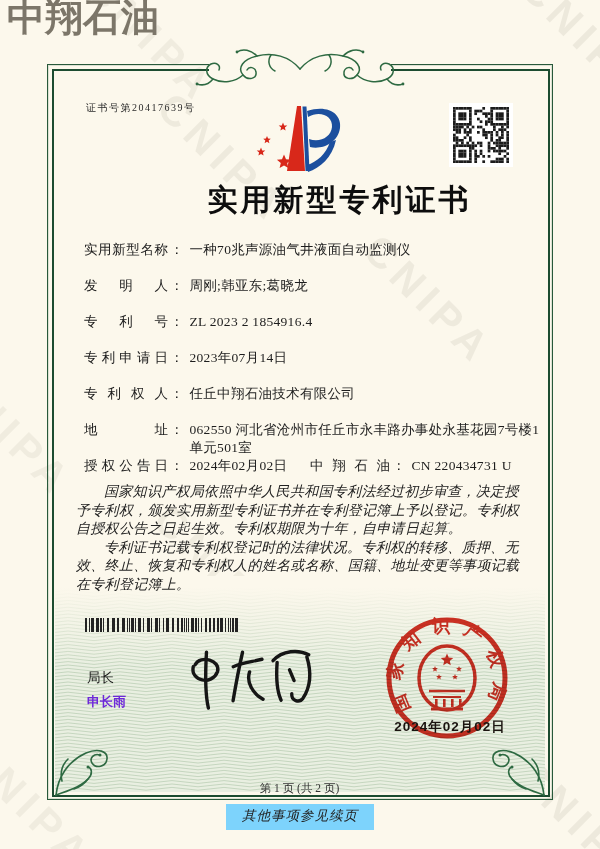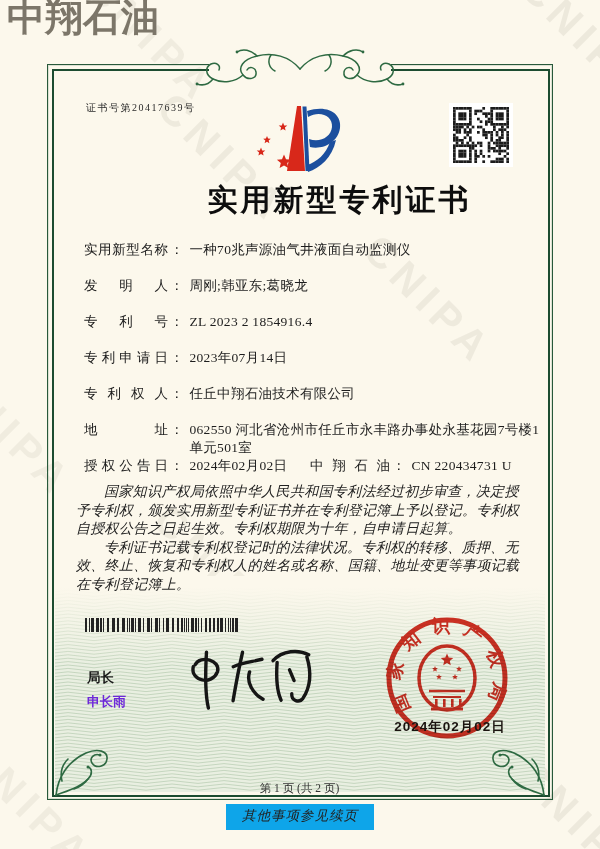--- a/index.html
+++ b/index.html
@@ -37,34 +37,34 @@
   .fvalue.wrap{display:inline-block;white-space:normal;width:352px;line-height:17.5px;vertical-align:top;}
   .pair2{position:absolute;left:232px;top:0;white-space:nowrap;}
   .flabel2{display:inline-block;width:80px;text-align:justify;text-align-last:justify;}
   
   .legal{position:absolute;left:76px;top:483px;width:449px;}
   .legal p{margin:0;text-indent:2em;font-style:italic;font-size:14px;line-height:18.5px;
            letter-spacing:.3px;color:#222;}
   
   .barcode{position:absolute;left:85px;top:618px;}
   .official-title{position:absolute;left:87px;top:669px;font-family:"Liberation Sans",sans-serif;
-                  font-weight:700;font-size:13.5px;color:#171717;}
+                  font-weight:400;font-size:13.5px;color:#171717;}
   .official-name{position:absolute;left:87px;top:693px;font-family:"Liberation Sans",sans-serif;
                  font-weight:700;font-size:13px;color:#6d28d9;}
   .signature{position:absolute;left:178px;top:638px;}
   
   .seal{position:absolute;left:382px;top:612px;opacity:.93;mix-blend-mode:multiply;}
   .seal-date{position:absolute;left:377px;top:718px;width:146px;text-align:center;
              font-family:"Liberation Sans",sans-serif;font-weight:700;font-size:13.5px;
              letter-spacing:1px;color:#1b1410;}
   
   .pageinfo{position:absolute;left:48px;top:757px;width:503px;text-align:center;
             font-size:11.5px;color:#333;margin-top:24px;}
   .contnote{position:absolute;left:50%;top:804px;transform:translateX(-50%);
-            background:#0ea5e9;padding:3px 16px 5px;font-style:italic;font-size:13.5px;
+            background:#7dd3fc;padding:3px 16px 5px;font-style:italic;font-size:13.5px;
             letter-spacing:1px;color:#222;}
   .ornament{position:absolute;}
 </style>
 </head>
 <body>
 
 <div class="page">
 
   <span class="wm" style="left:150px;top:38px;opacity:.10">CNIPA</span>
   <span class="wm" style="left:585px;top:38px;opacity:.13">CNIPA</span>

